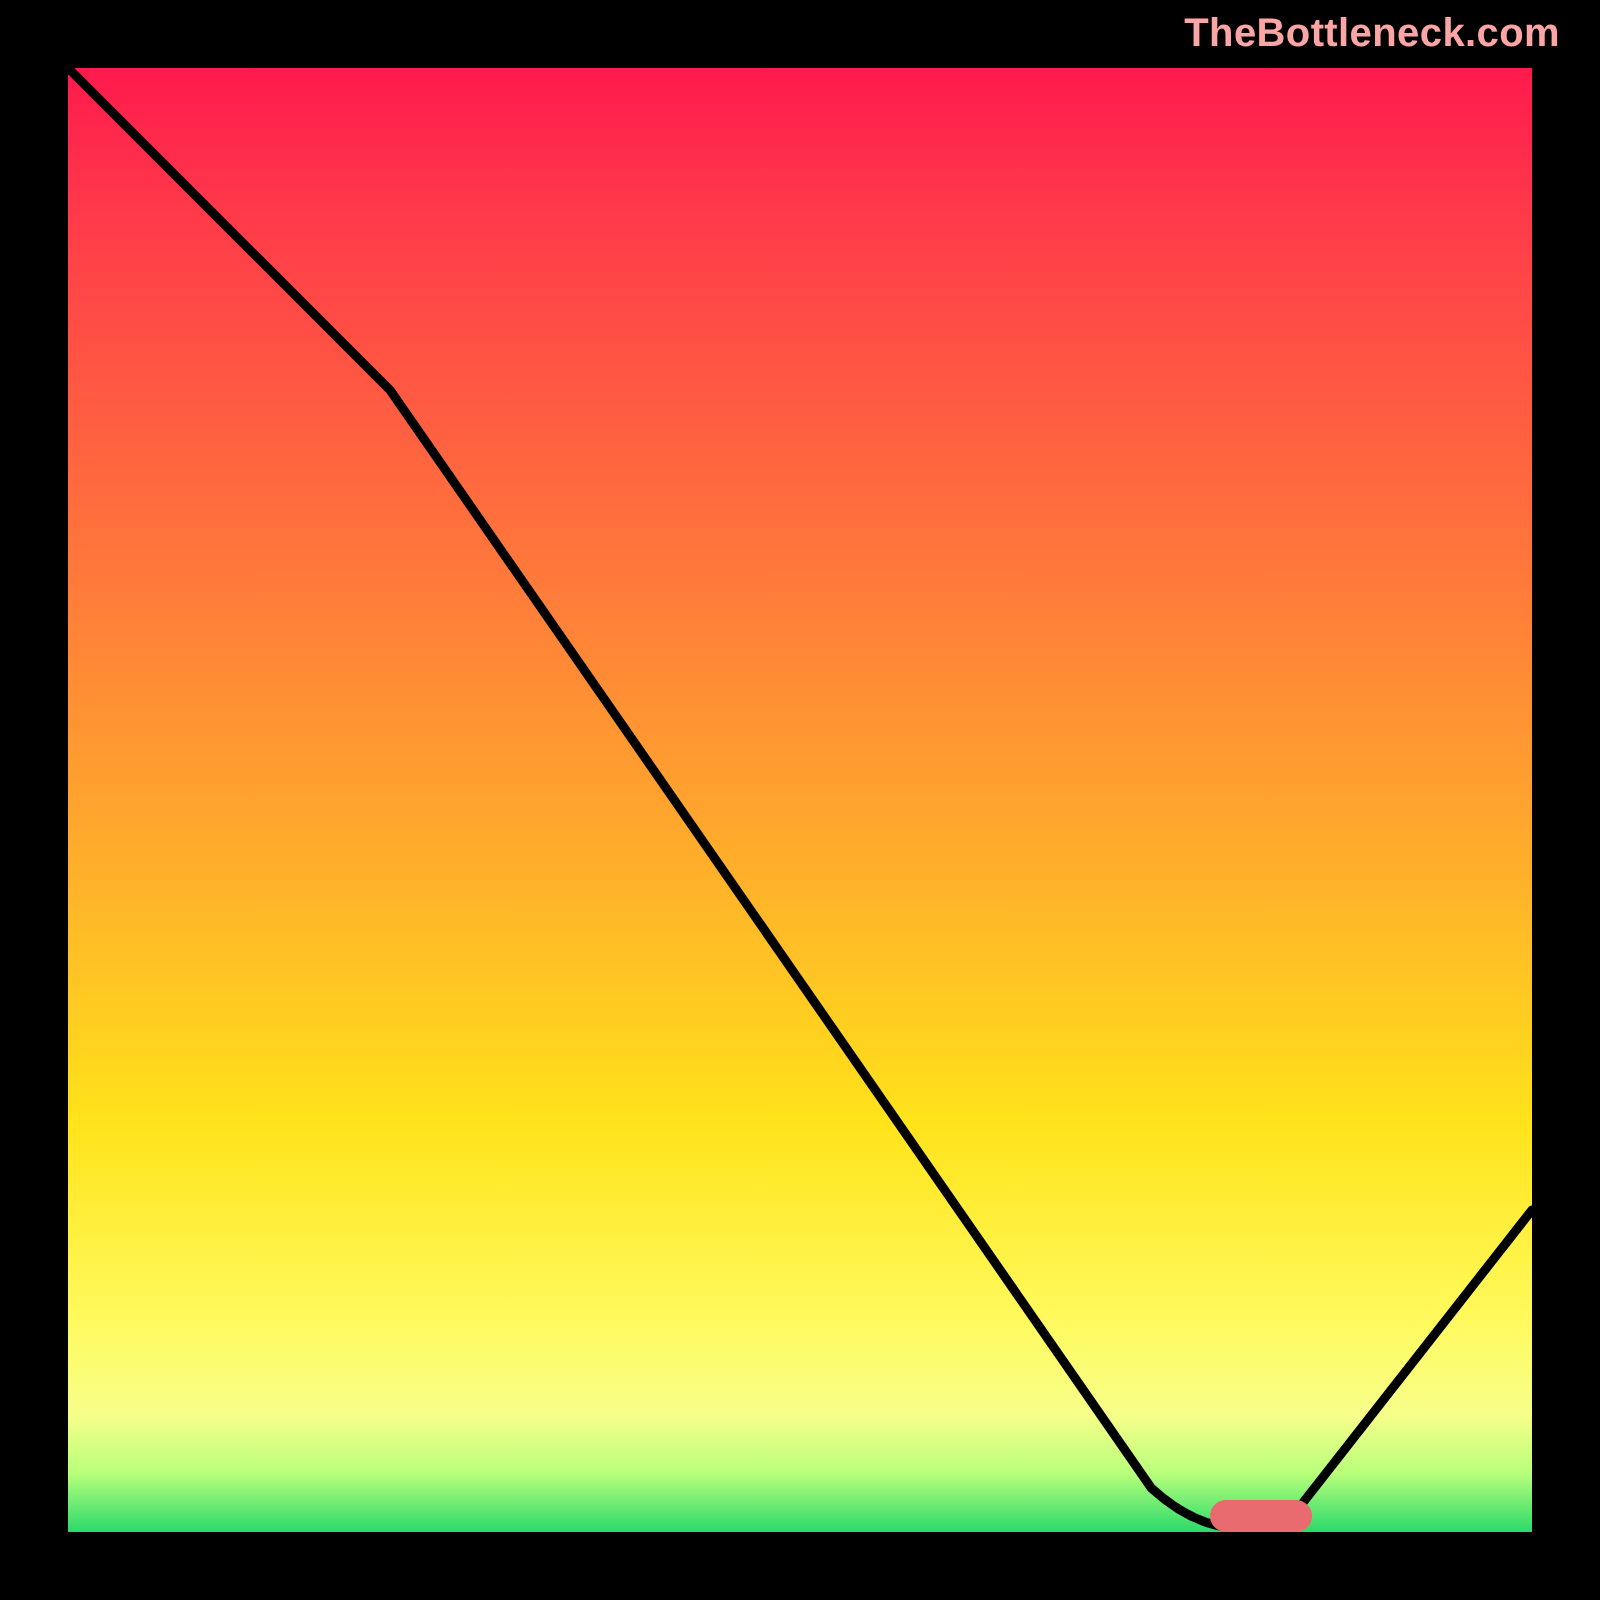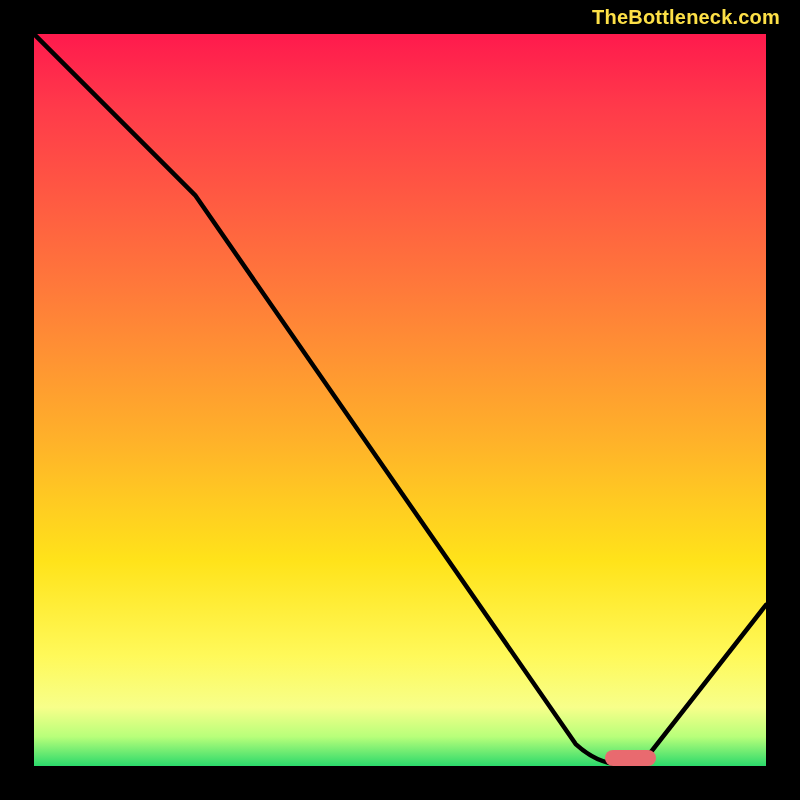--- a/index.html
+++ b/index.html
@@ -46,21 +46,21 @@
   .marker {
     position: absolute;
     background: #e96a6f;
     border-radius: 10px;
   }
   .watermark {
     position: absolute;
     top: 6px;
     right: 20px;
     font: 600 20px Arial, Helvetica, sans-serif;
-    color: #fde047;
+    color: #fca5a5;
     letter-spacing: 0.2px;
   }
 </style>
 </head>
 <body>
 
 <div class="container">
 
   <div class="watermark">TheBottleneck.com</div>
 

